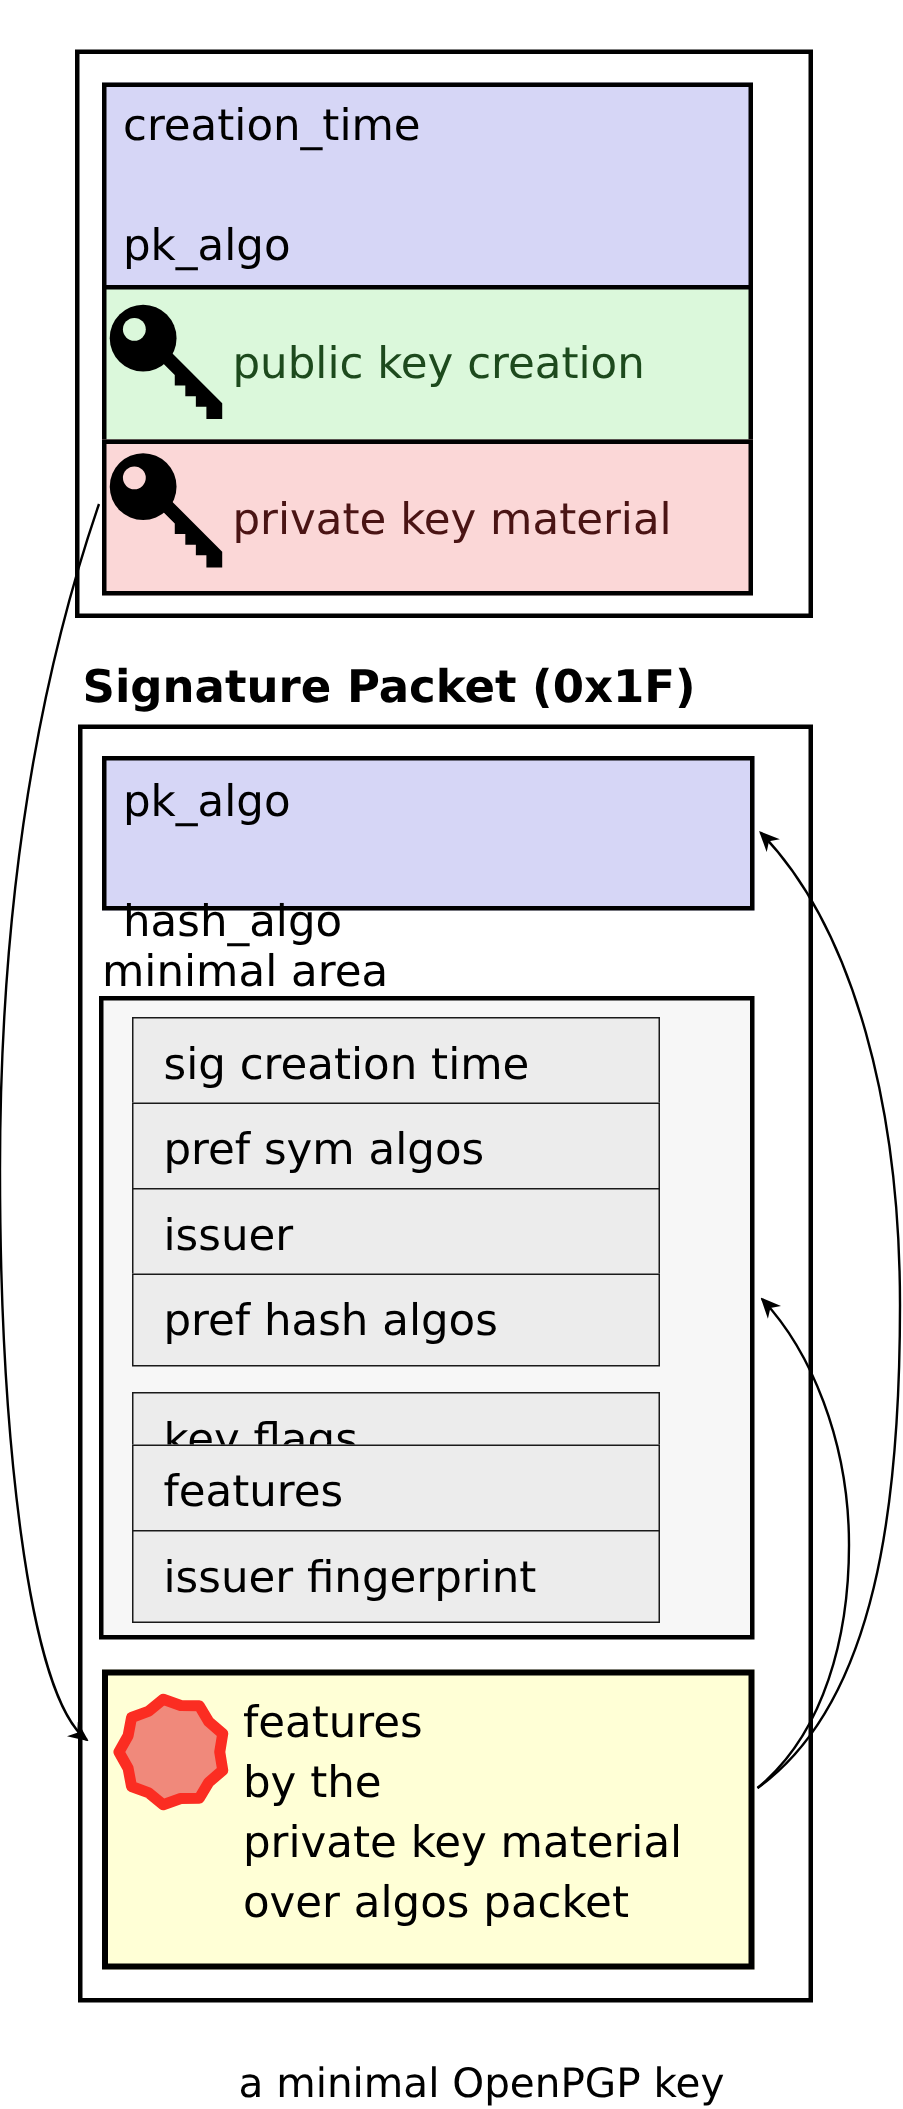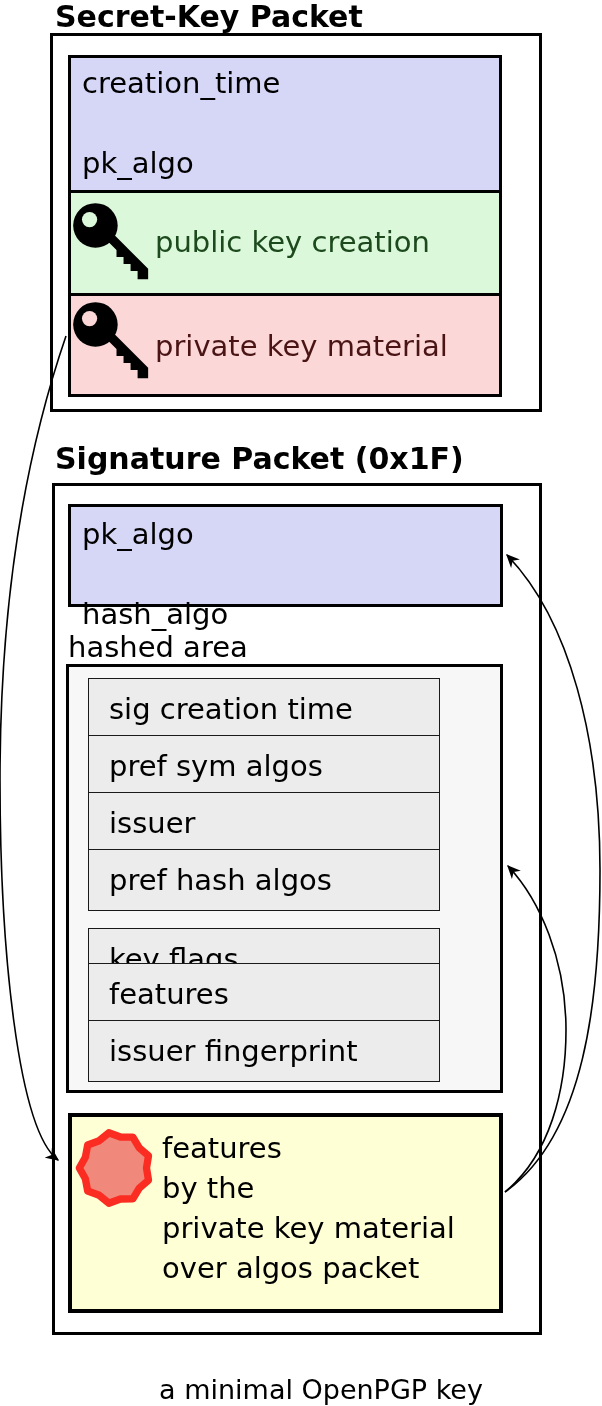--- a/index.html
+++ b/index.html
@@ -29,21 +29,20 @@
   .ytext{font-size:29px;line-height:40px;}
   .caption{font-size:27px;text-align:center;}
   svg.arrows{position:absolute;left:0;top:0;pointer-events:none;z-index:10;}
   .iconwrap{position:absolute;pointer-events:none;}
 </style>
 </head>
 <body>
 
 <div class="canvas">
 
-  <div class="abs title" style="left:55px;top:0px;">Secret-Key Packet</div>
 
   <div class="abs outerbox" style="left:50px;top:33px;width:492px;height:379px;"></div>
 
   <div class="abs sec lav" style="left:68px;top:55px;width:434px;height:138px;"></div>
   <div class="abs fieldlines" style="left:82px;top:63px;"><span>creation_time</span><br>
 <span>pk_algo</span><br>
 <span>...</span></div>
 
   <div class="abs sec grn" style="left:68px;top:190px;width:434px;height:106px;"></div>
   <div class="iconwrap" style="left:72px;top:202px;">
@@ -66,21 +65,21 @@
   <div class="abs boxlabel pnk-text" style="left:155px;top:329px;">private key material</div>
 
   <div class="abs title" style="left:55px;top:442px;">Signature Packet (0x1F)</div>
 
   <div class="abs outerbox" style="left:52px;top:483px;width:490px;height:852px;"></div>
 
   <div class="abs sec lav" style="left:68px;top:504px;width:435px;height:103px;"></div>
   <div class="abs fieldlines" style="left:82px;top:514px;"><span>pk_algo</span><br>
 <span>hash_algo</span></div>
 
-  <div class="abs hlabel" style="left:68px;top:630px;">hashed area</div>
+  <div class="abs hlabel" style="left:68px;top:630px;">minimal area</div>
 
   <div class="abs hbox" style="left:66px;top:664px;width:437px;height:429px;"></div>
 
   <div class="hrow" style="top:678px;">
       <span>sig creation time</span>
     </div>
   <div class="hrow" style="top:735px;">
       <span>pref sym algos</span>
     </div>
   <div class="hrow" style="top:792px;">

